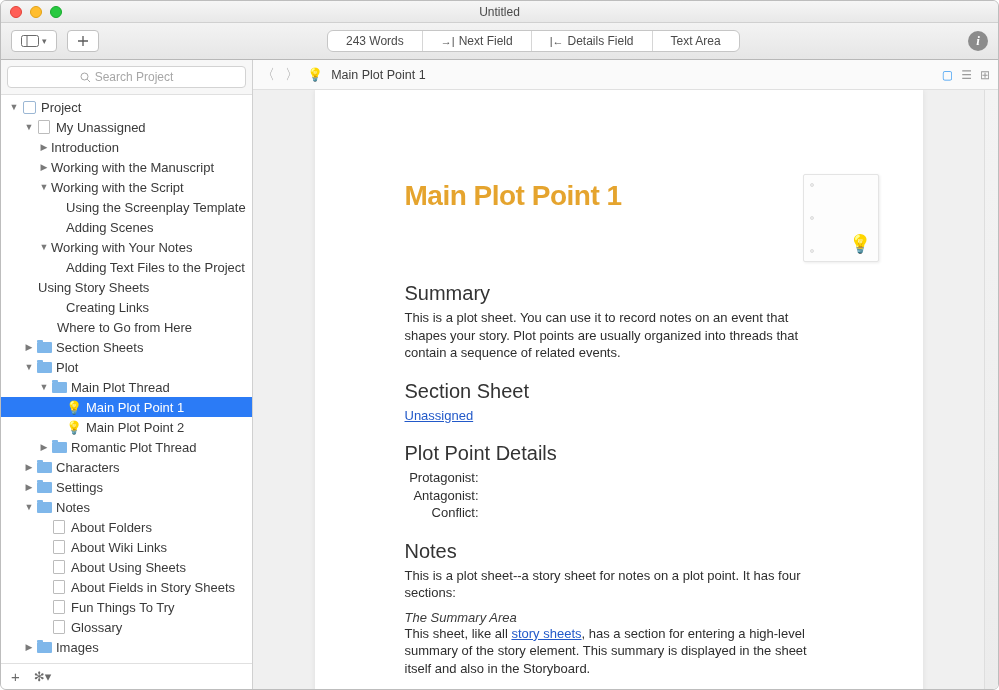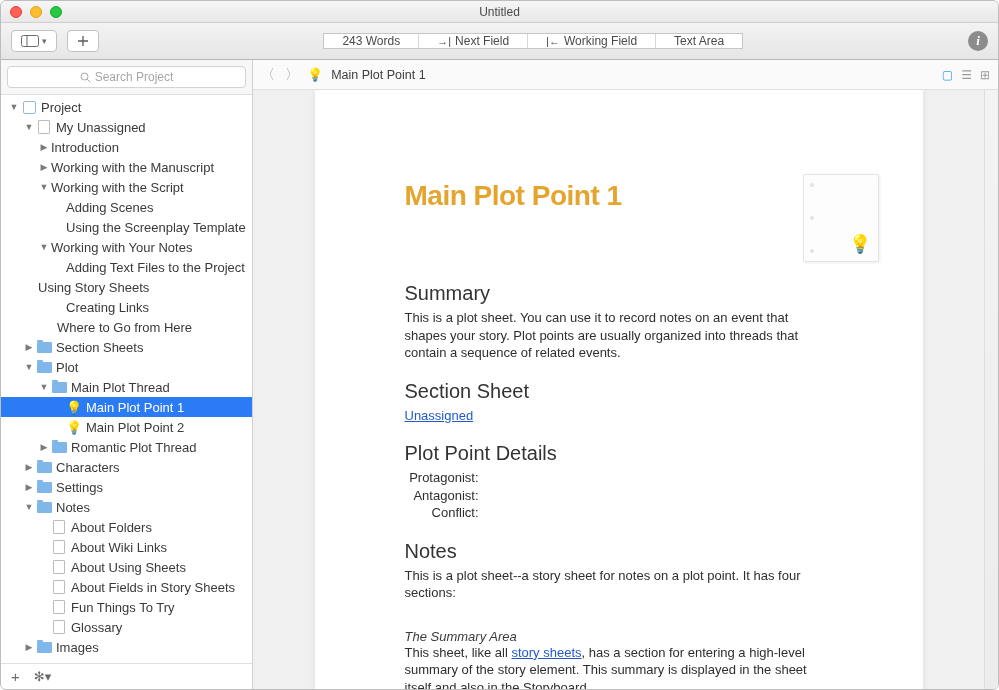--- a/index.html
+++ b/index.html
@@ -11,21 +11,21 @@
 .traffic { display: flex; gap: 8px; padding-left: 9px; }
 .tl { width: 12px; height: 12px; border-radius: 50%; }
 .tl.red { background: #ff5f57; border: 0.5px solid #e24238; }
 .tl.yellow { background: #ffbd2e; border: 0.5px solid #e1a116; }
 .tl.green { background: #28c940; border: 0.5px solid #17a92c; }
 .title { position: absolute; left: 0; right: 0; text-align: center; font-size: 12px; color: #4a4a4a; }
 
 
 .toolbar { height: 37px; background: linear-gradient(#f3f3f3,#e6e6e6); border-bottom: 1px solid #b8b8b8; display: flex; align-items: center; padding: 0 10px; gap: 10px; }
 .tb-btn { height: 22px; background: #fff; border: 1px solid #c2c2c2; border-radius: 4px; display: flex; align-items: center; justify-content: center; padding: 0 9px; font-size: 12px; color: #4a4a4a; cursor: default; }
-.seg { display: flex; background: #fff; border: 1px solid #c6c6c6; border-radius: 0; height: 16px; align-items: center; }
+.seg { display: flex; background: #fff; border: 1px solid #c6c6c6; border-radius: 6px; height: 22px; align-items: center; }
 .seg > div { padding: 0 18px; font-size: 12px; color: #4a4a4a; border-right: 1px solid #d6d6d6; height: 100%; display: flex; align-items: center; gap: 4px; }
 .seg > div:last-child { border-right: none; }
 .spacer { flex: 1; }
 .info-icon { width: 20px; height: 20px; border-radius: 50%; background: #8c8c8c; color: #fff; font-size: 13px; font-weight: bold; display: flex; align-items: center; justify-content: center; font-style: italic; font-family: Georgia, serif; }
 
 
 .split { flex: 1; display: flex; min-height: 0; }
 
 
 .sidebar { width: 252px; display: flex; flex-direction: column; background: #fff; border-right: 1px solid #d0d0d0; }
@@ -54,21 +54,21 @@
 .view-icons .doc-i { color: #3a9bf2; }
 
 .doc-scroll { flex: 1; overflow: auto; background: #f0f0f0; display: flex; justify-content: center; }
 .page { width: 608px; background: #fff; margin-top: 0; padding: 90px 0 40px 0; box-shadow: 0 0 6px rgba(0,0,0,.08); min-height: 900px; }
 .page-inner { padding: 0 90px 0 90px; position: relative; }
 
 .h1 { font-size: 28px; font-weight: 600; color: #e5a42e; letter-spacing: -0.5px; margin-bottom: 70px; }
 .h2 { font-size: 20px; color: #333; margin-top: 18px; margin-bottom: 4px; }
 .body-text { font-size: 13px; color: #2e2e2e; line-height: 1.35; }
 .body-text a { color: #2259c9; text-decoration: underline; }
-.ital { font-style: italic; font-size: 13px; color: #3a3a3a; margin-top: 27px; }
+.ital { font-style: italic; font-size: 13px; color: #3a3a3a; margin-top: 8px; }
 .field-row { font-size: 13px; color: #2e2e2e; text-align: right; width: 70px; line-height: 1.35; }
 .fields { margin-top: 2px; margin-left: 4px; }
 
 .note-card { position: absolute; right: 44px; top: -6px; width: 76px; height: 88px; background: #fdfdfd; border: 1px solid #e4e4e4; border-radius: 2px; box-shadow: 1px 1px 3px rgba(0,0,0,.08); }
 .note-card .holes { position: absolute; left: 6px; top: 8px; bottom: 8px; width: 4px; display: flex; flex-direction: column; justify-content: space-between; }
 .note-card .hole { width: 4px; height: 4px; border-radius: 50%; background: #eee; border: 1px solid #ddd; }
 .note-card .nbulb { position: absolute; right: 6px; bottom: 6px; font-size: 18px; }
 
 .right-gutter { width: 14px; background: linear-gradient(#f3f3f3,#ececec); border-left: 1px solid #dedede; }
 
@@ -104,21 +104,21 @@
     </div>
     <div class="spacer"></div>
     <div class="seg">
       <div>243 Words</div>
       <div>
           <span style="font-size:11px">→|</span>
           <span>Next Field</span>
         </div>
       <div>
           <span style="font-size:11px">|←</span>
-          <span>Working Field</span>
+          <span>Details Field</span>
         </div>
       <div>Text Area</div>
     </div>
     <div class="spacer"></div>
     <div class="info-icon">i</div>
   </div>
 
   <div class="split">
 
     <div class="sidebar">
@@ -157,26 +157,26 @@
             <span>Working with the Manuscript</span>
           </div>
           <div class="row" style="padding-left: 38px;">
             <span class="disc">▼</span>
             <span class="ico" style="width: 0px; margin-right: 0px;"></span>
             <span>Working with the Script</span>
           </div>
           <div class="row" style="padding-left: 53px;">
             <span class="disc"></span>
             <span class="ico" style="width: 0px; margin-right: 0px;"></span>
+            <span>Using the Screenplay Template</span>
+          </div>
+          <div class="row" style="padding-left: 53px;">
+            <span class="disc"></span>
+            <span class="ico" style="width: 0px; margin-right: 0px;"></span>
             <span>Adding Scenes</span>
-          </div>
-          <div class="row" style="padding-left: 53px;">
-            <span class="disc"></span>
-            <span class="ico" style="width: 0px; margin-right: 0px;"></span>
-            <span>Using the Screenplay Template</span>
           </div>
           <div class="row" style="padding-left: 38px;">
             <span class="disc">▼</span>
             <span class="ico" style="width: 0px; margin-right: 0px;"></span>
             <span>Working with Your Notes</span>
           </div>
           <div class="row" style="padding-left: 53px;">
             <span class="disc"></span>
             <span class="ico" style="width: 0px; margin-right: 0px;"></span>
             <span>Adding Text Files to the Project</span>

